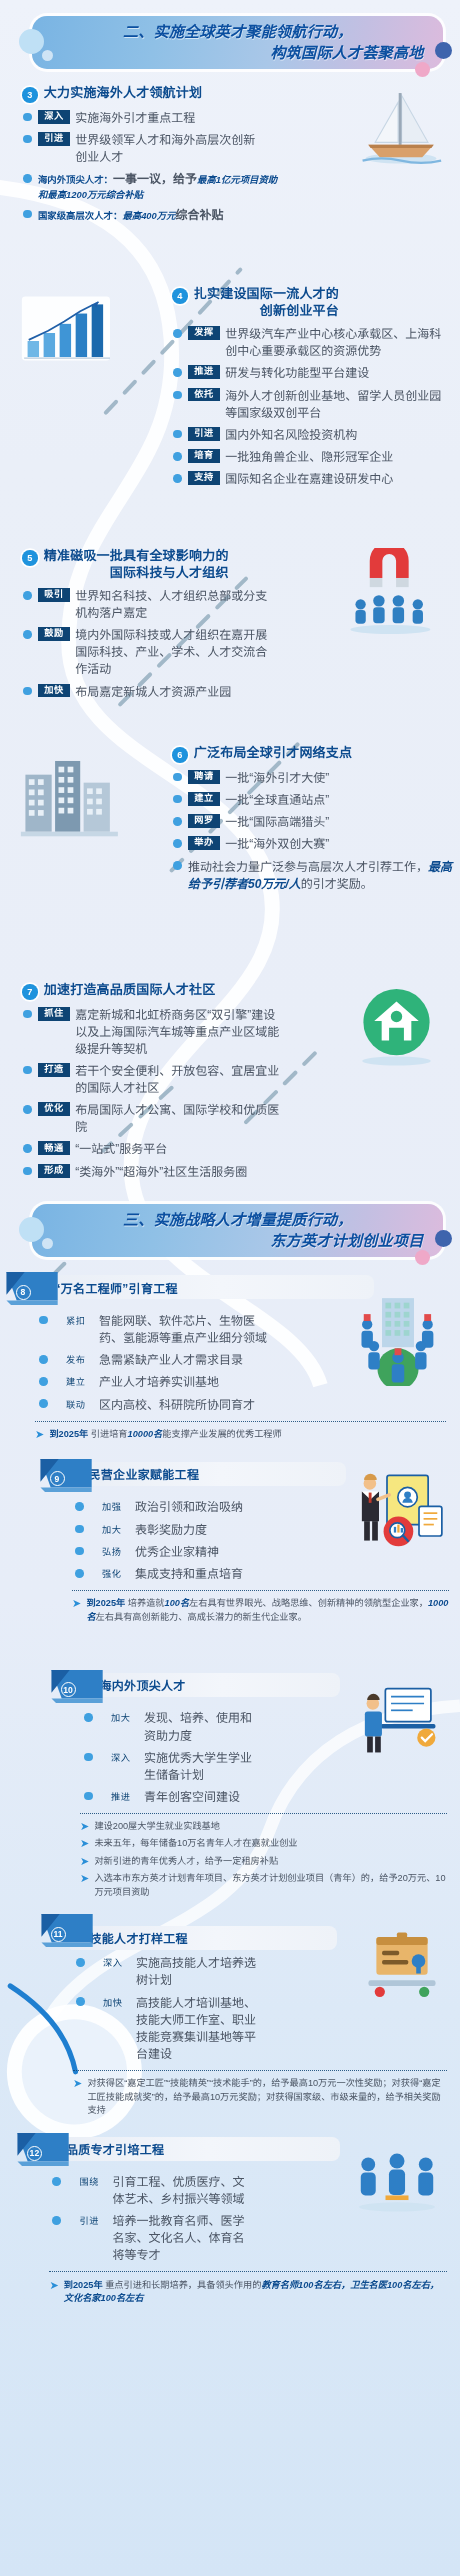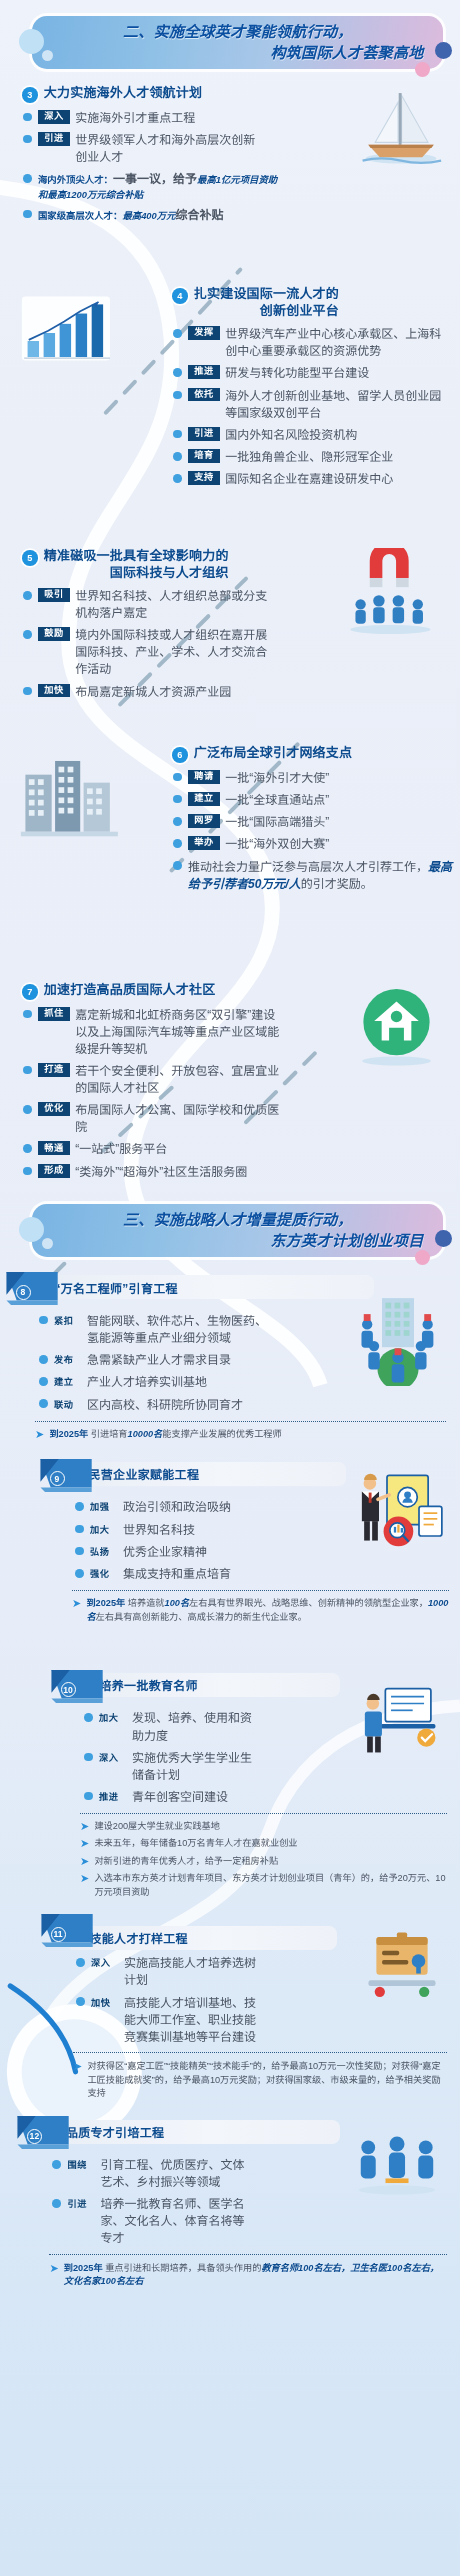--- a/index.html
+++ b/index.html
@@ -103,24 +103,25 @@
     padding: 1.1px 4px 1.7px;
     line-height: 1.2;
     letter-spacing: 0.6px;
     margin-right: 5.2px;
     min-width: 32px;
     text-align: center;
   }
   .tag-plain {
     flex: 0 0 auto;
     color: #0e4474;
-    font-size: 9.2px; font-weight: bold;
+    font-size: 9.2px; font-weight: normal;
     letter-spacing: 0.6px;
     margin-right: 8px;
     min-width: 25px;
+    margin-left: 12px;
   }
   .row-text {
     font-size: 12px; color: #4b5564; line-height: 1.42;
   }
   .row-strong {
     font-size: 9.4px; color: #0c4b8e; font-weight: bold; line-height: 1.45;
   }
   .em-blue {
     color: #0c4b8e; font-weight: bold; font-style: italic;
   }
@@ -616,21 +617,21 @@
 
   <div class="rows" style="padding-left:40px;max-width:229px;">
     <div class="row">
       <span class="bullet"></span>
       <span class="tag-plain">加强</span>
       <span class="row-text">政治引领和政治吸纳</span>
     </div>
     <div class="row">
       <span class="bullet"></span>
       <span class="tag-plain">加大</span>
-      <span class="row-text">世界知名科技</span>
+      <span class="row-text">表彰奖励力度</span>
     </div>
     <div class="row">
       <span class="bullet"></span>
       <span class="tag-plain">弘扬</span>
       <span class="row-text">优秀企业家精神</span>
     </div>
     <div class="row">
       <span class="bullet"></span>
       <span class="tag-plain">强化</span>
       <span class="row-text">集成支持和重点培育</span>
@@ -644,21 +645,21 @@
       <span class="goal-text">
         <b>到2025年</b><span> 培养造就</span><i>100名</i><span>左右具有世界眼光、战略思维、创新精神的领航型企业家，</span><i>1000名</i><span>左右具有高创新能力、高成长潜力的新生代企业家。</span>
       </span>
     </div>
   </div>
 </div>
 
 <div class="block" style="margin-top:16px;padding-left:45px;min-height:189px;position:relative;">
   <div class="ribbon-head">
     <div class="ribbon-bar" style="right:120px;">
-      <span class="ribbon-title">培养一批教育名师</span>
+      <span class="ribbon-title">海内外顶尖人才</span>
     </div>
     <svg class="ribbon-tri" viewBox="0 0 92 58">
       <path d="M2 0 L92 0 L92 50 L20 50 Z" fill="#2e7fc6"></path>
       <path d="M2 0 L34 0 L2 40 Z" fill="#1b5fa4"></path>
       <path d="M2 50 L92 50 L92 58 L10 58 Z" fill="#5aa0d8"></path>
     </svg>
     <div class="ribbon-num">10</div>
   </div>
 
   <svg style="position:absolute;right:13.7px;top:13.7px;width:86px;height:74px;" viewBox="0 0 150 130">

